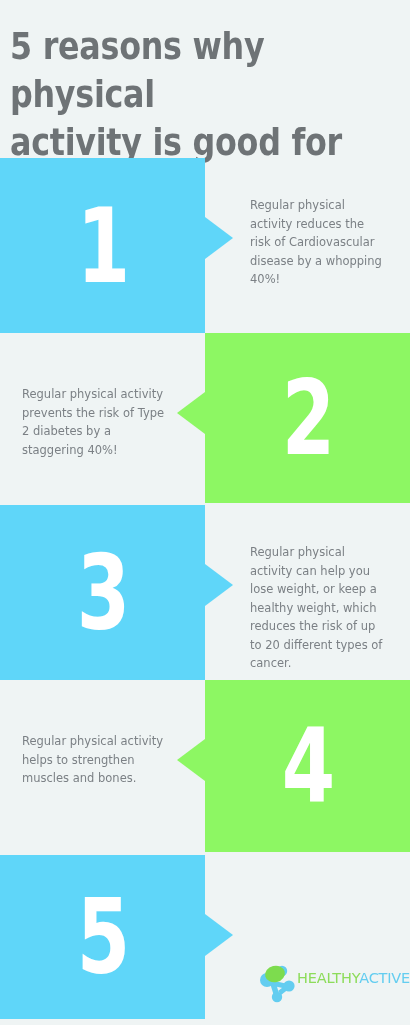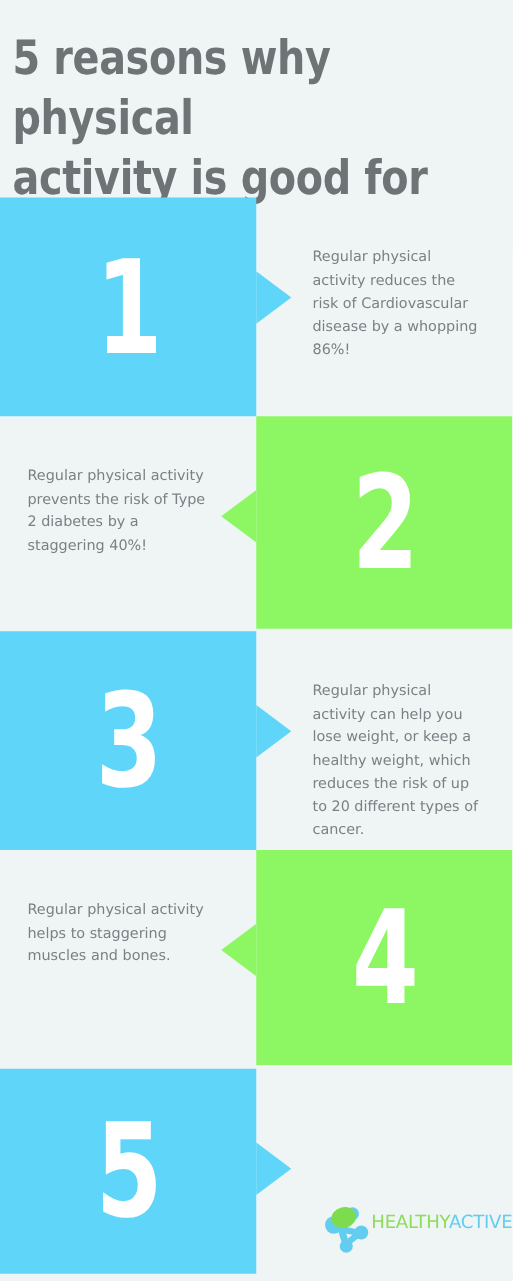--- a/index.html
+++ b/index.html
@@ -99,21 +99,21 @@
     box-sizing: border-box;
   }
   .copy.on-right {
     left: 205px;
     width: 205px;
     padding: 38px 24px 0 45px;
   }
   .copy.on-left {
     left: 0;
     width: 205px;
-    padding: 38px 35px 0 22px;
+    padding: 52px 35px 0 22px;
   }
 
   
   .logo {
     position: absolute;
     left: 253px;
     top: 958px;
     width: 150px;
     height: 48px;
   }
@@ -143,21 +143,21 @@
 <div id="page">
 
   <div class="title">5 reasons why physical
 activity is good for you</div>
 
   <div class="row" style="top:158px;height:175px;">
     <div class="block left cyan">
       <div class="numeral"><span>1</span></div>
     </div>
     <div class="arrow point-right"></div>
-    <div class="copy on-right">Regular physical activity reduces the risk of Cardiovascular disease by a whopping 86%!</div>
+    <div class="copy on-right">Regular physical activity reduces the risk of Cardiovascular disease by a whopping 40%!</div>
   </div>
 
   <div class="row" style="top:333px;height:170px;">
     <div class="block right green">
       <div class="numeral"><span>2</span></div>
     </div>
     <div class="arrow point-left"></div>
     <div class="copy on-left">Regular physical activity prevents the risk of Type 2 diabetes by a staggering 40%!</div>
   </div>
 
@@ -167,21 +167,21 @@
     </div>
     <div class="arrow point-right"></div>
     <div class="copy on-right">Regular physical activity can help you lose weight, or keep a healthy weight, which reduces the risk of up to 20 different types of cancer.</div>
   </div>
 
   <div class="row" style="top:680px;height:172px;">
     <div class="block right green">
       <div class="numeral"><span>4</span></div>
     </div>
     <div class="arrow point-left"></div>
-    <div class="copy on-left">Regular physical activity helps to staggering muscles and bones.</div>
+    <div class="copy on-left">Regular physical activity helps to strengthen muscles and bones.</div>
   </div>
 
   <div class="row" style="top:855px;height:164px;">
     <div class="block left cyan">
       <div class="numeral"><span>5</span></div>
     </div>
     <div class="arrow point-right"></div>
   </div>
 
   <div class="logo">

